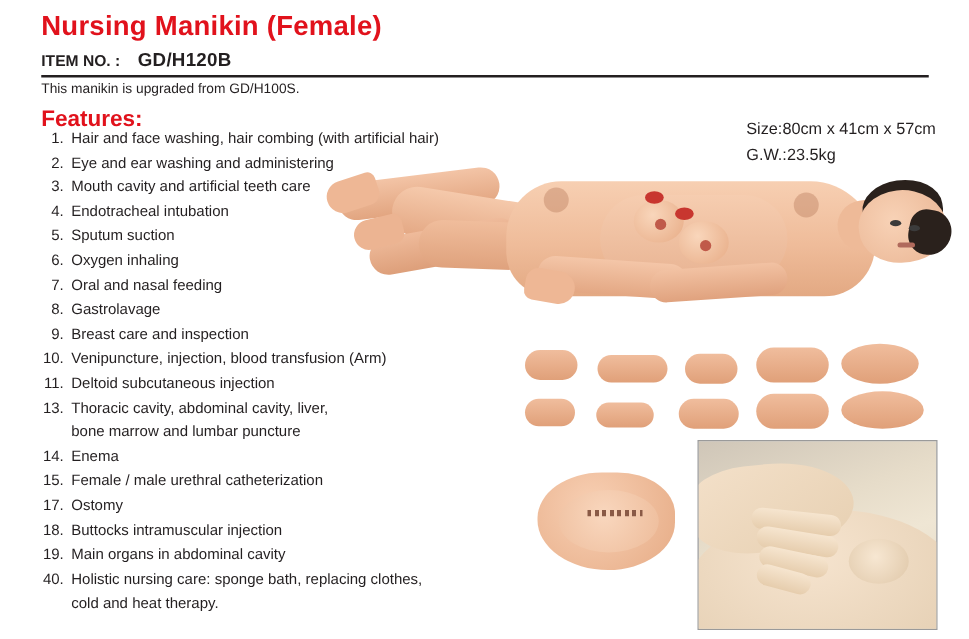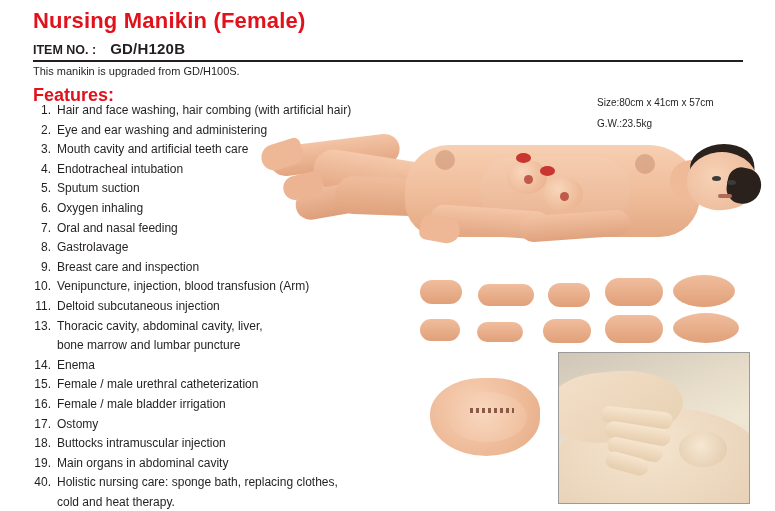--- a/index.html
+++ b/index.html
@@ -47,21 +47,21 @@
     position:relative;padding-left:24px;
     white-space:pre-line;
   }
   .feat-list li .num{
     position:absolute;left:0;top:0;width:18px;text-align:right;
   }
   .feat-list li .txt{display:block;}
 
   .spec{
     position:absolute;left:597px;top:92px;
-    font-size:10px;line-height:21px;
+    font-size:13px;line-height:21px;
   }
 
   
   .manikin{position:absolute;left:275px;top:120px;width:470px;height:140px;}
 
   .body-main{
     position:absolute;left:130px;top:25px;width:295px;height:92px;
     background:linear-gradient(180deg,#f7cfb2 0%,#efbc9a 55%,#e3a983 100%);
     border-radius:60px 70px 55px 48px;
   }
@@ -241,21 +241,20 @@
     <li><span class="num">6.</span><span class="txt">Oxygen inhaling</span></li>
     <li><span class="num">7.</span><span class="txt">Oral and nasal feeding</span></li>
     <li><span class="num">8.</span><span class="txt">Gastrolavage</span></li>
     <li><span class="num">9.</span><span class="txt">Breast care and inspection</span></li>
     <li><span class="num">10.</span><span class="txt">Venipuncture, injection, blood transfusion (Arm)</span></li>
     <li><span class="num">11.</span><span class="txt">Deltoid subcutaneous injection</span></li>
     <li><span class="num">13.</span><span class="txt">Thoracic cavity, abdominal cavity, liver,
 bone marrow and lumbar puncture</span></li>
     <li><span class="num">14.</span><span class="txt">Enema</span></li>
     <li><span class="num">15.</span><span class="txt">Female / male urethral catheterization</span></li>
-    <li><span class="num">16.</span><span class="txt">Female / male bladder irrigation</span></li>
     <li><span class="num">17.</span><span class="txt">Ostomy</span></li>
     <li><span class="num">18.</span><span class="txt">Buttocks intramuscular injection</span></li>
     <li><span class="num">19.</span><span class="txt">Main organs in abdominal cavity</span></li>
     <li><span class="num">40.</span><span class="txt">Holistic nursing care: sponge bath, replacing clothes,
 cold and heat therapy.</span></li>
 
   </ul>
 
   <div class="spec">
     <div>Size:80cm x 41cm x 57cm</div>

